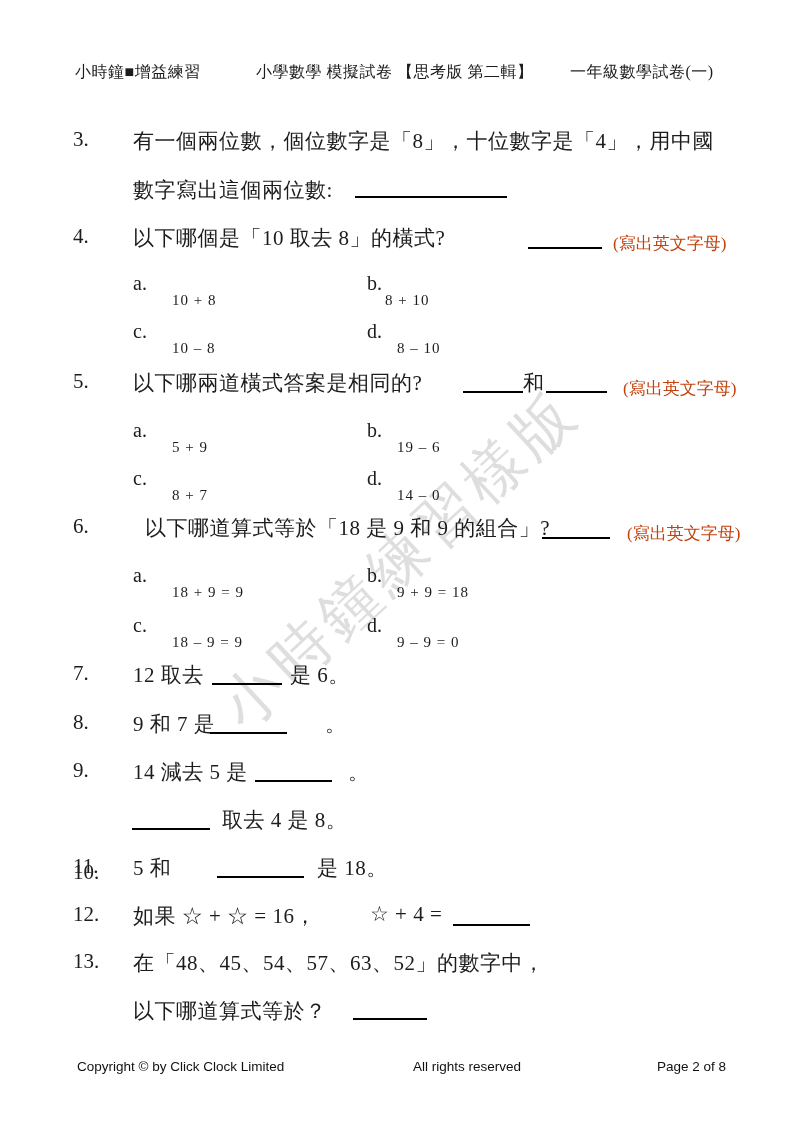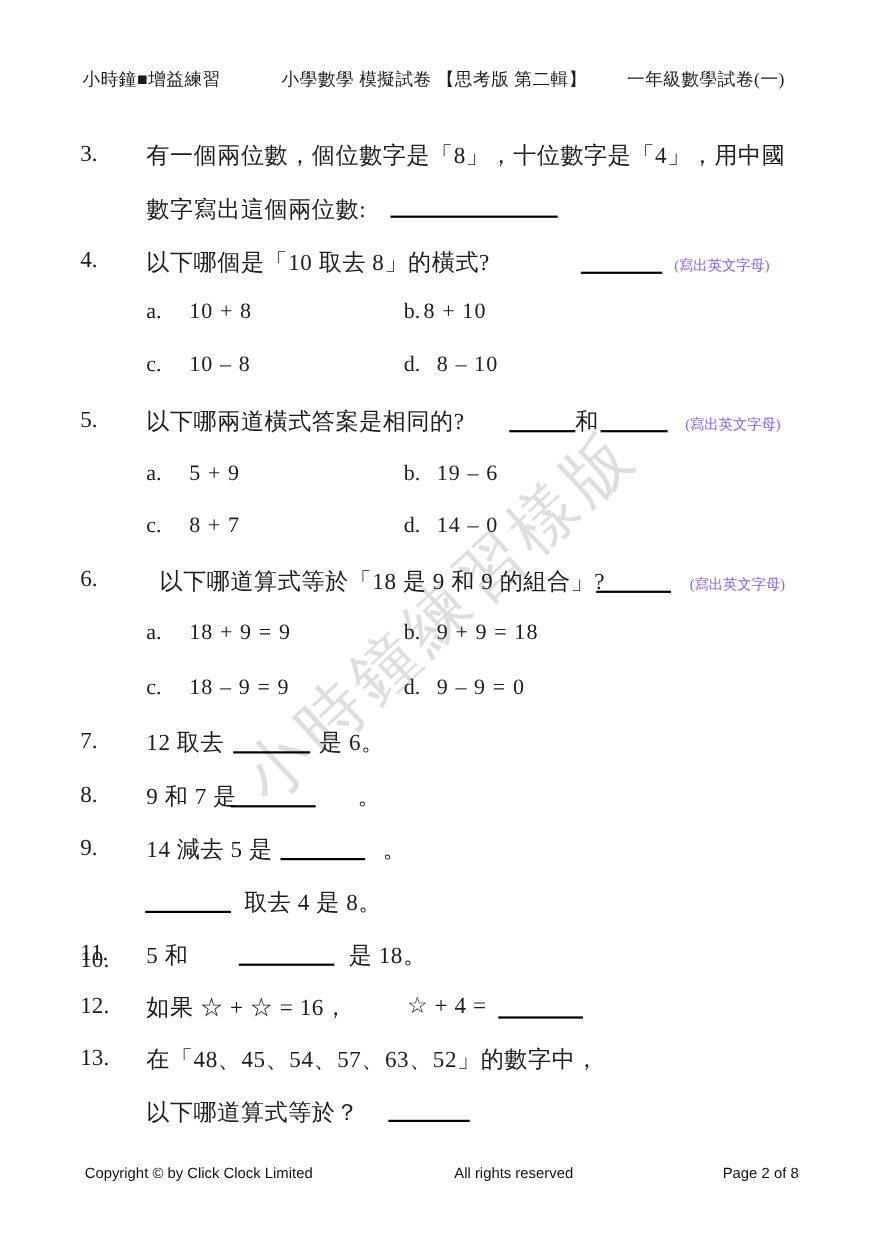--- a/index.html
+++ b/index.html
@@ -10,22 +10,22 @@
     background:#ffffff;
     overflow:hidden;
     font-family:"Liberation Serif","DejaVu Serif",serif;
     color:#1c1c1c;
   }
   .abs{position:absolute;white-space:nowrap;}
   .hdr{font-size:16px;letter-spacing:0.5px;}
   .qnum{font-size:21px;}
   .qtext{font-size:21px;letter-spacing:0.5px;}
   .opt-label{font-size:20px;}
-  .opt-val{font-size:20px;letter-spacing:1px;}
-  .small-note{font-size:13px;letter-spacing:0;color:#8b5cf6;}
+  .opt-val{font-size:15px;letter-spacing:1px;margin-top:20px;}
+  .small-note{font-size:17px;letter-spacing:0;color:#c2410c;}
   .blank{position:absolute;border-top:2px solid #000;height:0;}
   .watermark{
     position:absolute;
     left:400px;top:560px;
     transform:translate(-50%,-50%) rotate(-43deg);
     transform-origin:center center;
     font-size:60px;
     letter-spacing:6px;
     color:rgba(0,0,0,0.13);
     white-space:nowrap;

